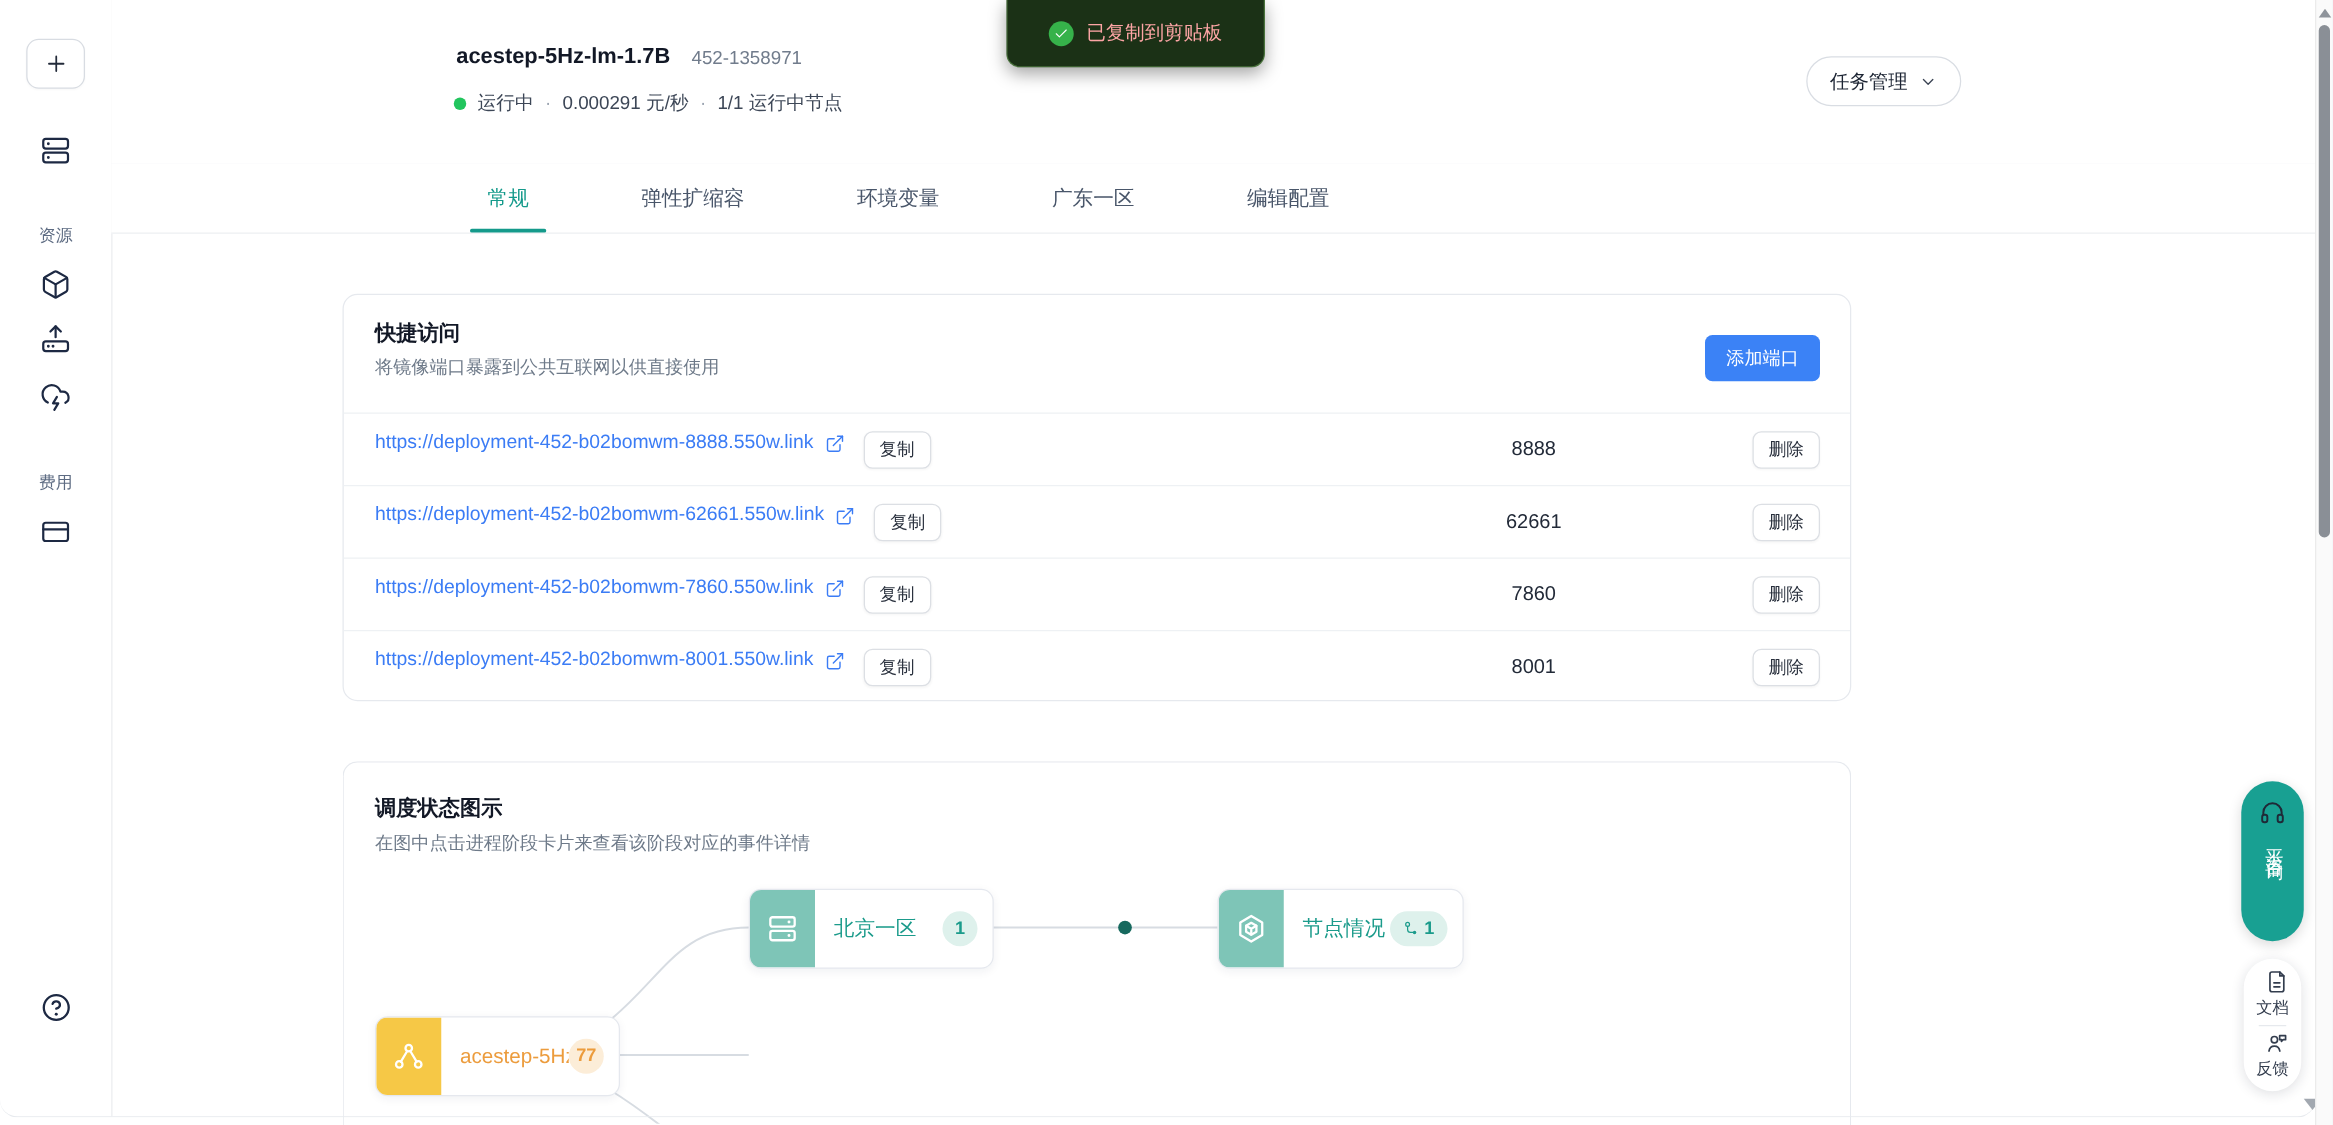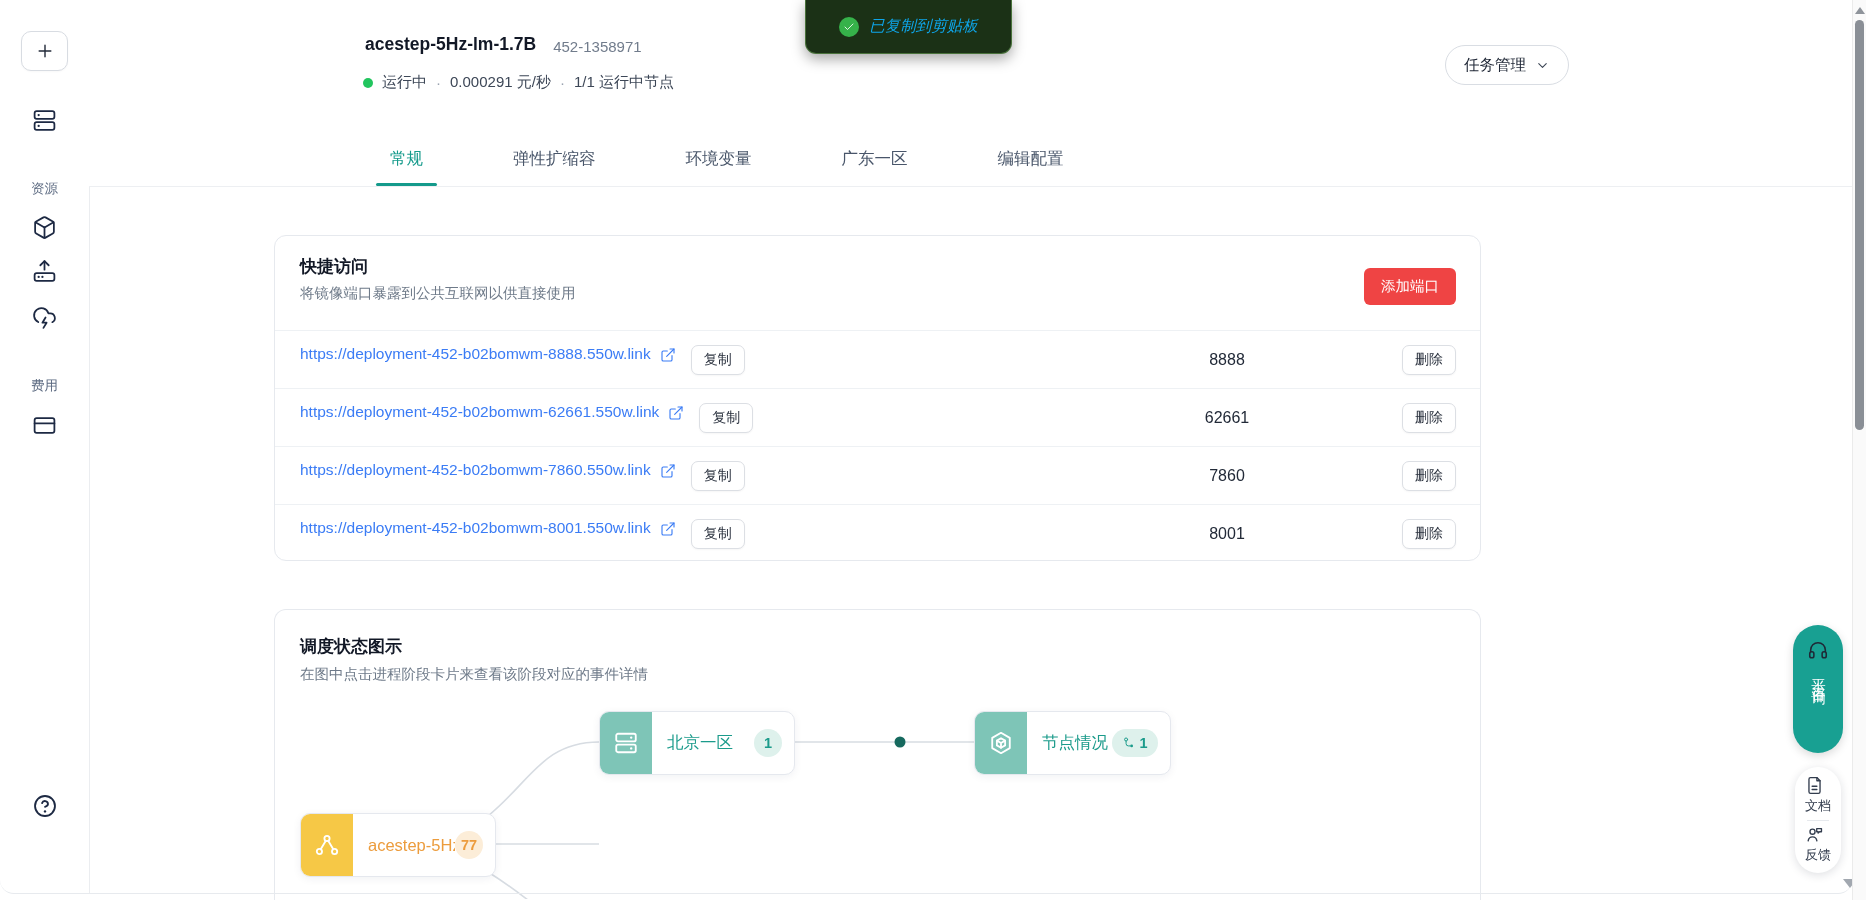--- a/index.html
+++ b/index.html
@@ -42,21 +42,21 @@
   .tab.active::after{content:"";position:absolute;left:0;right:0;bottom:0;height:3px;background:#149a8b;border-radius:2px;}
 
   
   .card{position:absolute;left:274px;width:1207px;background:#fff;border:1px solid #e6e9ee;border-radius:12px;box-sizing:border-box;}
   .card-title{position:absolute;left:25px;font-size:17px;font-weight:bold;color:#121826;}
   .card-sub{position:absolute;left:25px;font-size:14.5px;color:#6e7a89;}
 
   .card-qa{top:235px;height:326px;}
   .card-qa .card-title{top:19px;}
   .card-qa .card-sub{top:48px;}
-  .add-port-btn{position:absolute;right:24px;top:32px;height:37px;padding:0 17px;background:#ef4444;color:#fff;
+  .add-port-btn{position:absolute;right:24px;top:32px;height:37px;padding:0 17px;background:#3b82f6;color:#fff;
     border:none;border-radius:6px;font-size:14.5px;cursor:pointer;font-family:inherit;}
   .qa-rows{position:absolute;left:0;right:0;top:94px;bottom:0;}
   .qa-row{height:58px;border-top:1px solid #eef1f4;display:flex;align-items:center;padding:0 24px 0 25px;box-sizing:border-box;}
   .link-wrap{display:flex;gap:9px;flex:1;}
   .qa-link{font-size:15.5px;color:#3b7cf5;text-decoration:none;cursor:pointer;}
   .ext-ic{color:#3b7cf5;cursor:pointer;margin-top:2px;}
   .mini-btn{height:30px;padding:0 12px;background:#fff;border:1px solid #dcdfe4;border-radius:7px;font-size:14px;
     color:#29303d;cursor:pointer;font-family:inherit;box-shadow:0 1px 2px rgba(0,0,0,.04);}
   .link-wrap .mini-btn{margin-left:6px;}
   .port{min-width:70px;text-align:center;font-size:16px;color:#222a38;margin-right:140px;}
@@ -79,31 +79,31 @@
   .badge-teal{background:#def1ec;color:#1b9b8b;}
   .badge-orange{background:#fcedd8;color:#ec9c3d;}
   .node-badge.pill{padding:0 9px;gap:3px;}
   .route-ic{color:#1b9b8b;}
 
   
   .toast{position:absolute;left:805px;top:0;width:205px;height:53px;background:#1b3116;
     border:1px solid rgba(112,168,92,.55);border-top:none;border-radius:0 0 11px 11px;
     display:flex;align-items:center;justify-content:center;gap:10px;box-shadow:0 5px 14px rgba(0,0,0,.35);z-index:40;}
   .toast-check{width:20px;height:20px;border-radius:50%;background:#36b24a;display:flex;align-items:center;justify-content:center;color:#fff;}
-  .toast-msg{color:#0ea5e9;font-size:15.5px;font-style:italic;}
+  .toast-msg{color:#fca5a5;font-size:15.5px;}
 
   
   .consult{position:absolute;left:1793px;top:625px;width:50px;height:128px;background:#18a092;border-radius:25px;
     display:flex;flex-direction:column;align-items:center;padding-top:14px;box-sizing:border-box;gap:6px;cursor:pointer;
     box-shadow:0 3px 10px rgba(0,0,0,.15);z-index:30;}
   .consult-txt{writing-mode:vertical-lr;text-orientation:upright;color:#fff;font-size:14.5px;letter-spacing:4px;}
   .helper-pill{position:absolute;left:1795px;top:767px;width:46px;height:106px;background:#fff;border-radius:23px;
     box-shadow:0 2px 10px rgba(20,30,50,.14);display:flex;flex-direction:column;align-items:center;
     justify-content:space-between;padding:9px 0;box-sizing:border-box;z-index:30;}
-  .helper-item{display:flex;flex-direction:column;align-items:flex-start;gap:2px;color:#333d4e;font-size:13px;cursor:pointer;}
+  .helper-item{display:flex;flex-direction:column;align-items:flex-end;gap:2px;color:#333d4e;font-size:13px;cursor:pointer;}
   .helper-div{width:22px;height:1px;background:#e6e9ed;}
   .page-down-tri{position:absolute;left:1843px;top:879px;width:0;height:0;border-left:7px solid transparent;
     border-right:7px solid transparent;border-top:9px solid #a2a8b0;cursor:pointer;z-index:30;}
 
   
   .scrollbar{position:absolute;left:1852px;top:0;width:14px;height:900px;background:#fafafa;border-left:1px solid #ebebeb;box-sizing:border-box;z-index:50;}
   .sb-up{position:absolute;left:50%;transform:translateX(-50%);top:7px;width:0;height:0;
     border-left:5px solid transparent;border-right:5px solid transparent;border-bottom:7px solid #8f949b;cursor:pointer;}
   .sb-thumb{position:absolute;left:2px;top:20px;width:9px;height:410px;background:#8a8f96;border-radius:5px;cursor:pointer;}
 

